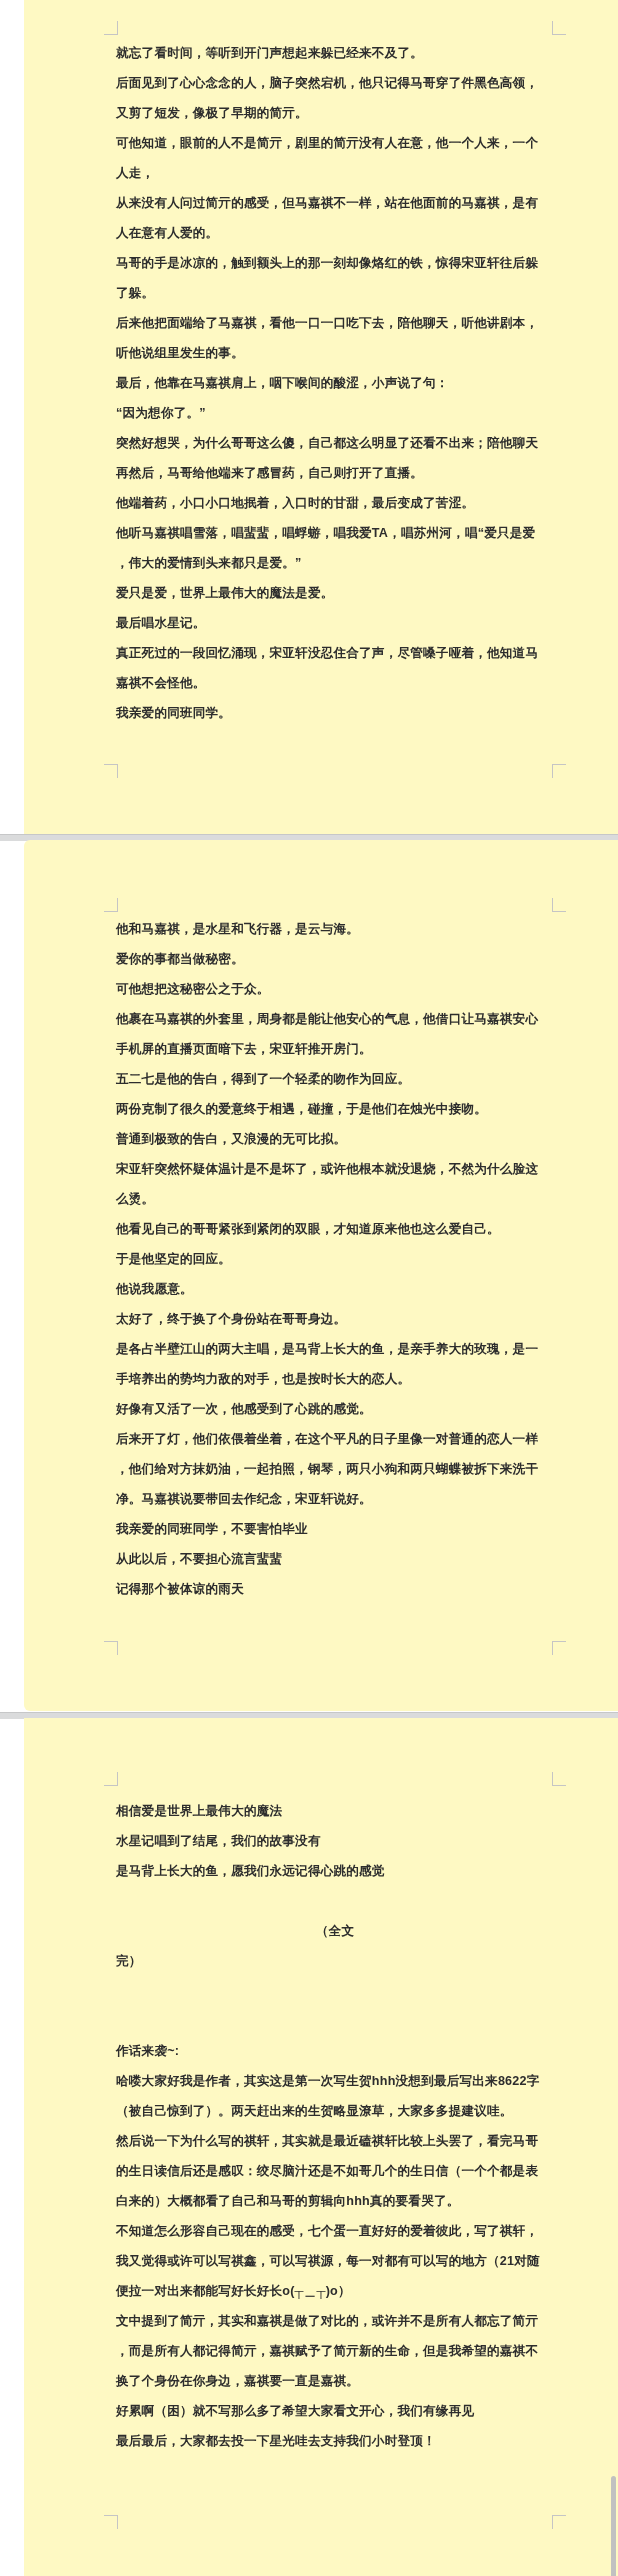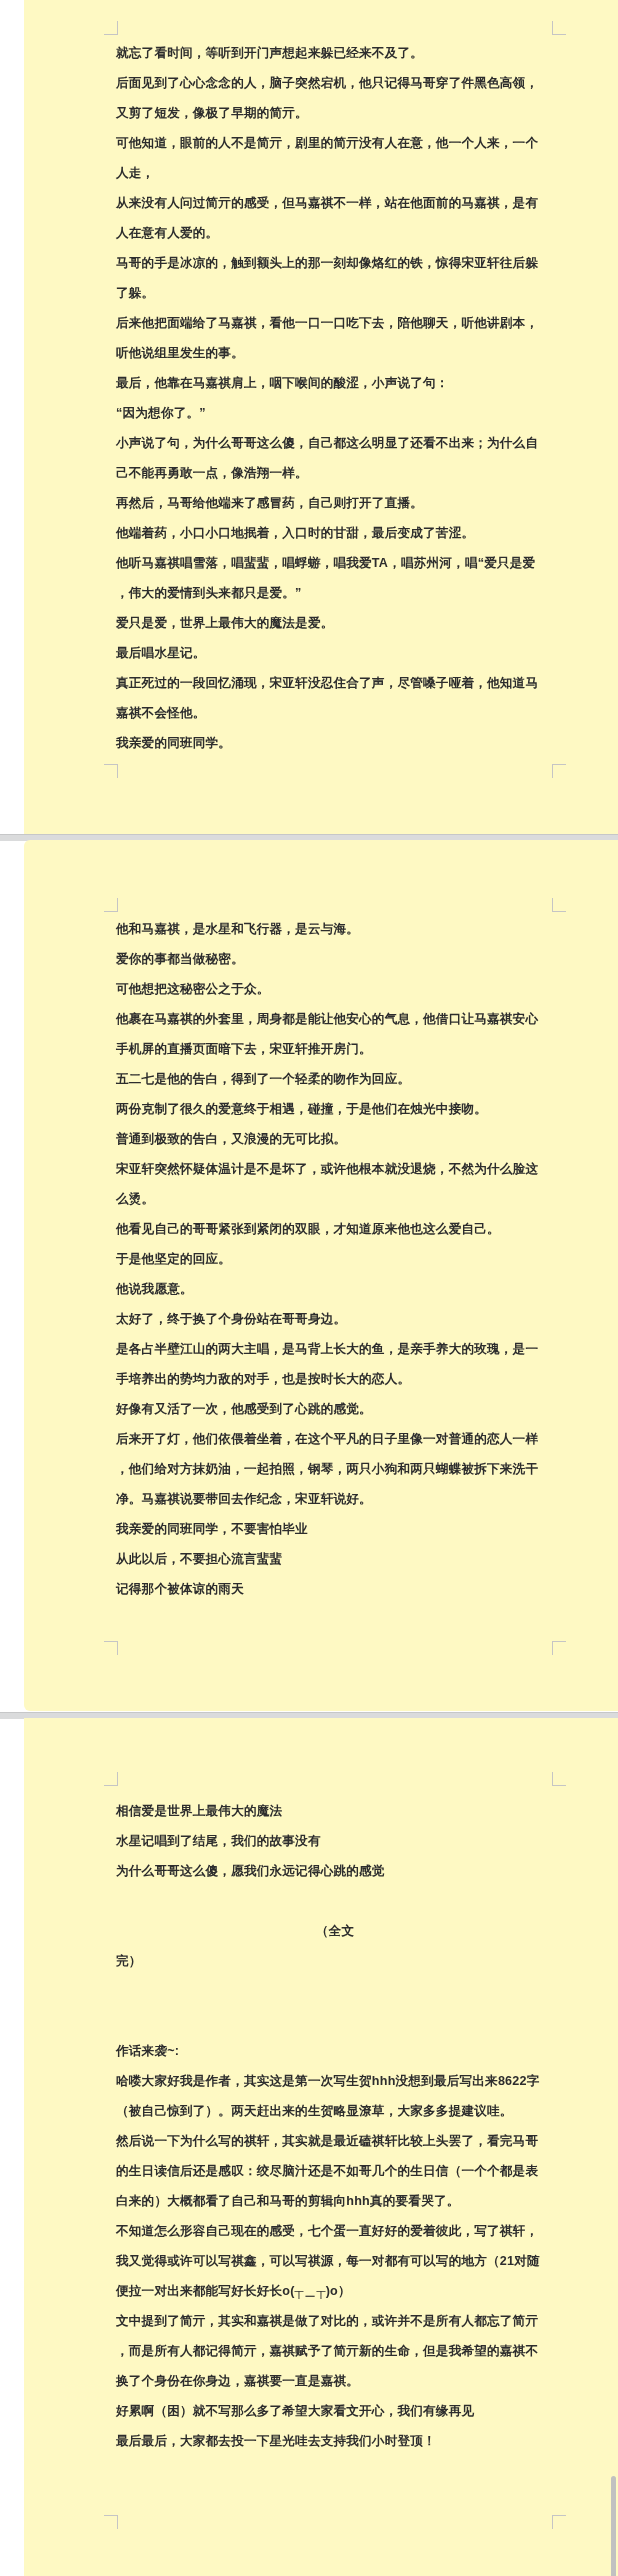--- a/index.html
+++ b/index.html
@@ -64,22 +64,21 @@
         <div class="line">可他知道，眼前的人不是简亓，剧里的简亓没有人在意，他一个人来，一个</div>
         <div class="line">人走，</div>
         <div class="line">从来没有人问过简亓的感受，但马嘉祺不一样，站在他面前的马嘉祺，是有</div>
         <div class="line">人在意有人爱的。</div>
         <div class="line">马哥的手是冰凉的，触到额头上的那一刻却像烙红的铁，惊得宋亚轩往后躲</div>
         <div class="line">了躲。</div>
         <div class="line">后来他把面端给了马嘉祺，看他一口一口吃下去，陪他聊天，听他讲剧本，</div>
         <div class="line">听他说组里发生的事。</div>
         <div class="line">最后，他靠在马嘉祺肩上，咽下喉间的酸涩，小声说了句：</div>
         <div class="line">“因为想你了。”</div>
-        <div class="line">小声说了句，为什么哥哥这么傻，自己都这么明显了还看不出来；为什么自</div>
-        <div class="line">己不能再勇敢一点，像浩翔一样。</div>
+        <div class="line">突然好想哭，为什么哥哥这么傻，自己都这么明显了还看不出来；陪他聊天</div>
         <div class="line">再然后，马哥给他端来了感冒药，自己则打开了直播。</div>
         <div class="line">他端着药，小口小口地抿着，入口时的甘甜，最后变成了苦涩。</div>
         <div class="line">他听马嘉祺唱雪落，唱蜚蜚，唱蜉蝣，唱我爱TA，唱苏州河，唱“爱只是爱</div>
         <div class="line">，伟大的爱情到头来都只是爱。”</div>
         <div class="line">爱只是爱，世界上最伟大的魔法是爱。</div>
         <div class="line">最后唱水星记。</div>
         <div class="line">真正死过的一段回忆涌现，宋亚轩没忍住合了声，尽管嗓子哑着，他知道马</div>
         <div class="line">嘉祺不会怪他。</div>
         <div class="line">我亲爱的同班同学。</div>
       </div>
@@ -122,21 +121,21 @@
   <div class="page-break" id="break2"></div>
 
   <section class="page" id="page3">
     <div class="mark tl"></div>
     <div class="mark tr"></div>
     <div class="mark bl"></div>
     <div class="mark br"></div>
     <div class="content">
         <div class="line">相信爱是世界上最伟大的魔法</div>
         <div class="line">水星记唱到了结尾，我们的故事没有</div>
-        <div class="line">为什么哥哥这么傻，愿我们永远记得心跳的感觉</div>
+        <div class="line">是马背上长大的鱼，愿我们永远记得心跳的感觉</div>
         <div class="line"></div>
         <div class="line right">（全文</div>
         <div class="line">完）</div>
         <div class="line"></div>
         <div class="line"></div>
         <div class="line">作话来袭~:</div>
         <div class="line">哈喽大家好我是作者，其实这是第一次写生贺hhh没想到最后写出来8622字</div>
         <div class="line">（被自己惊到了）。两天赶出来的生贺略显潦草，大家多多提建议哇。</div>
         <div class="line">然后说一下为什么写的祺轩，其实就是最近磕祺轩比较上头罢了，看完马哥</div>
         <div class="line">的生日读信后还是感叹：绞尽脑汁还是不如哥几个的生日信（一个个都是表</div>

